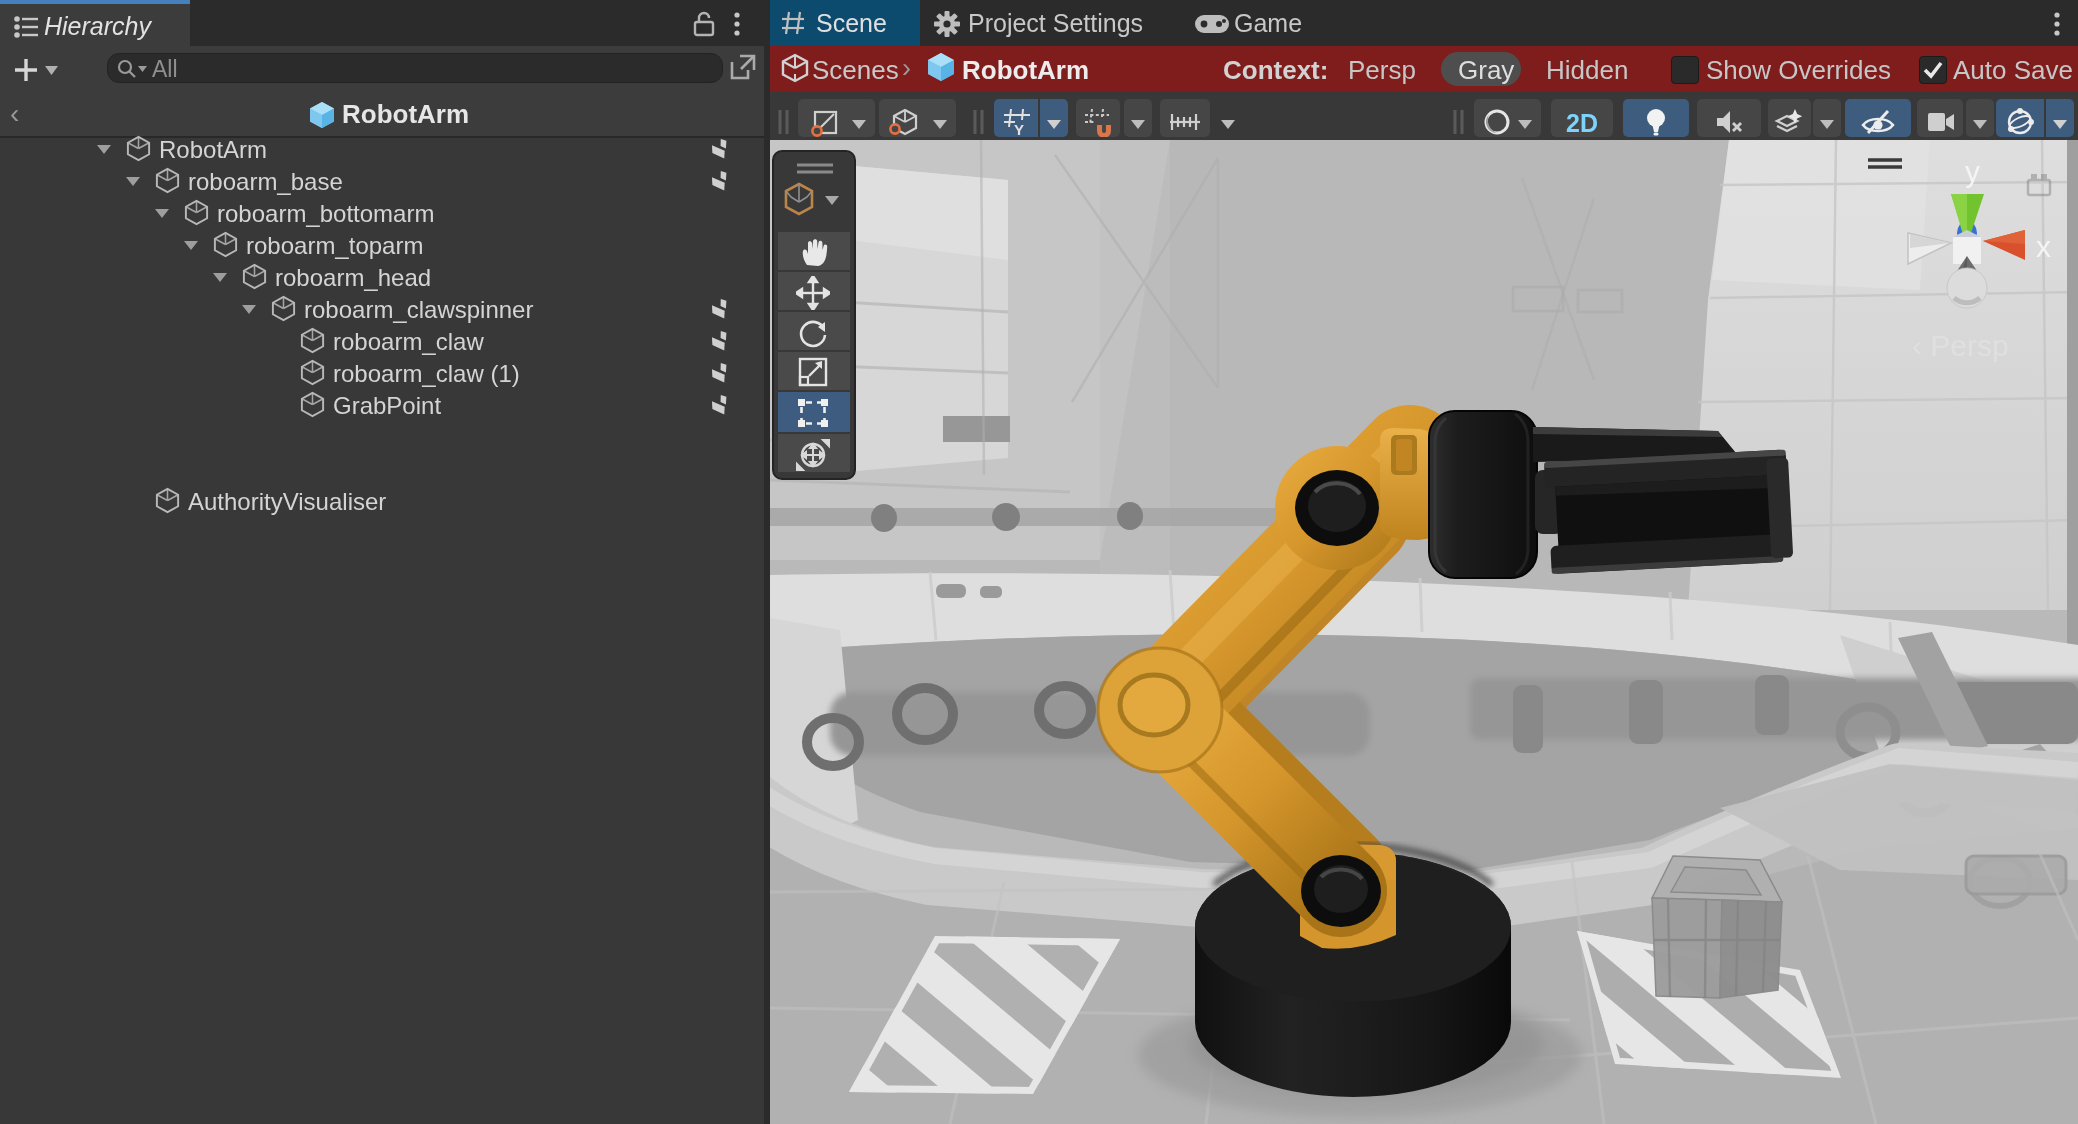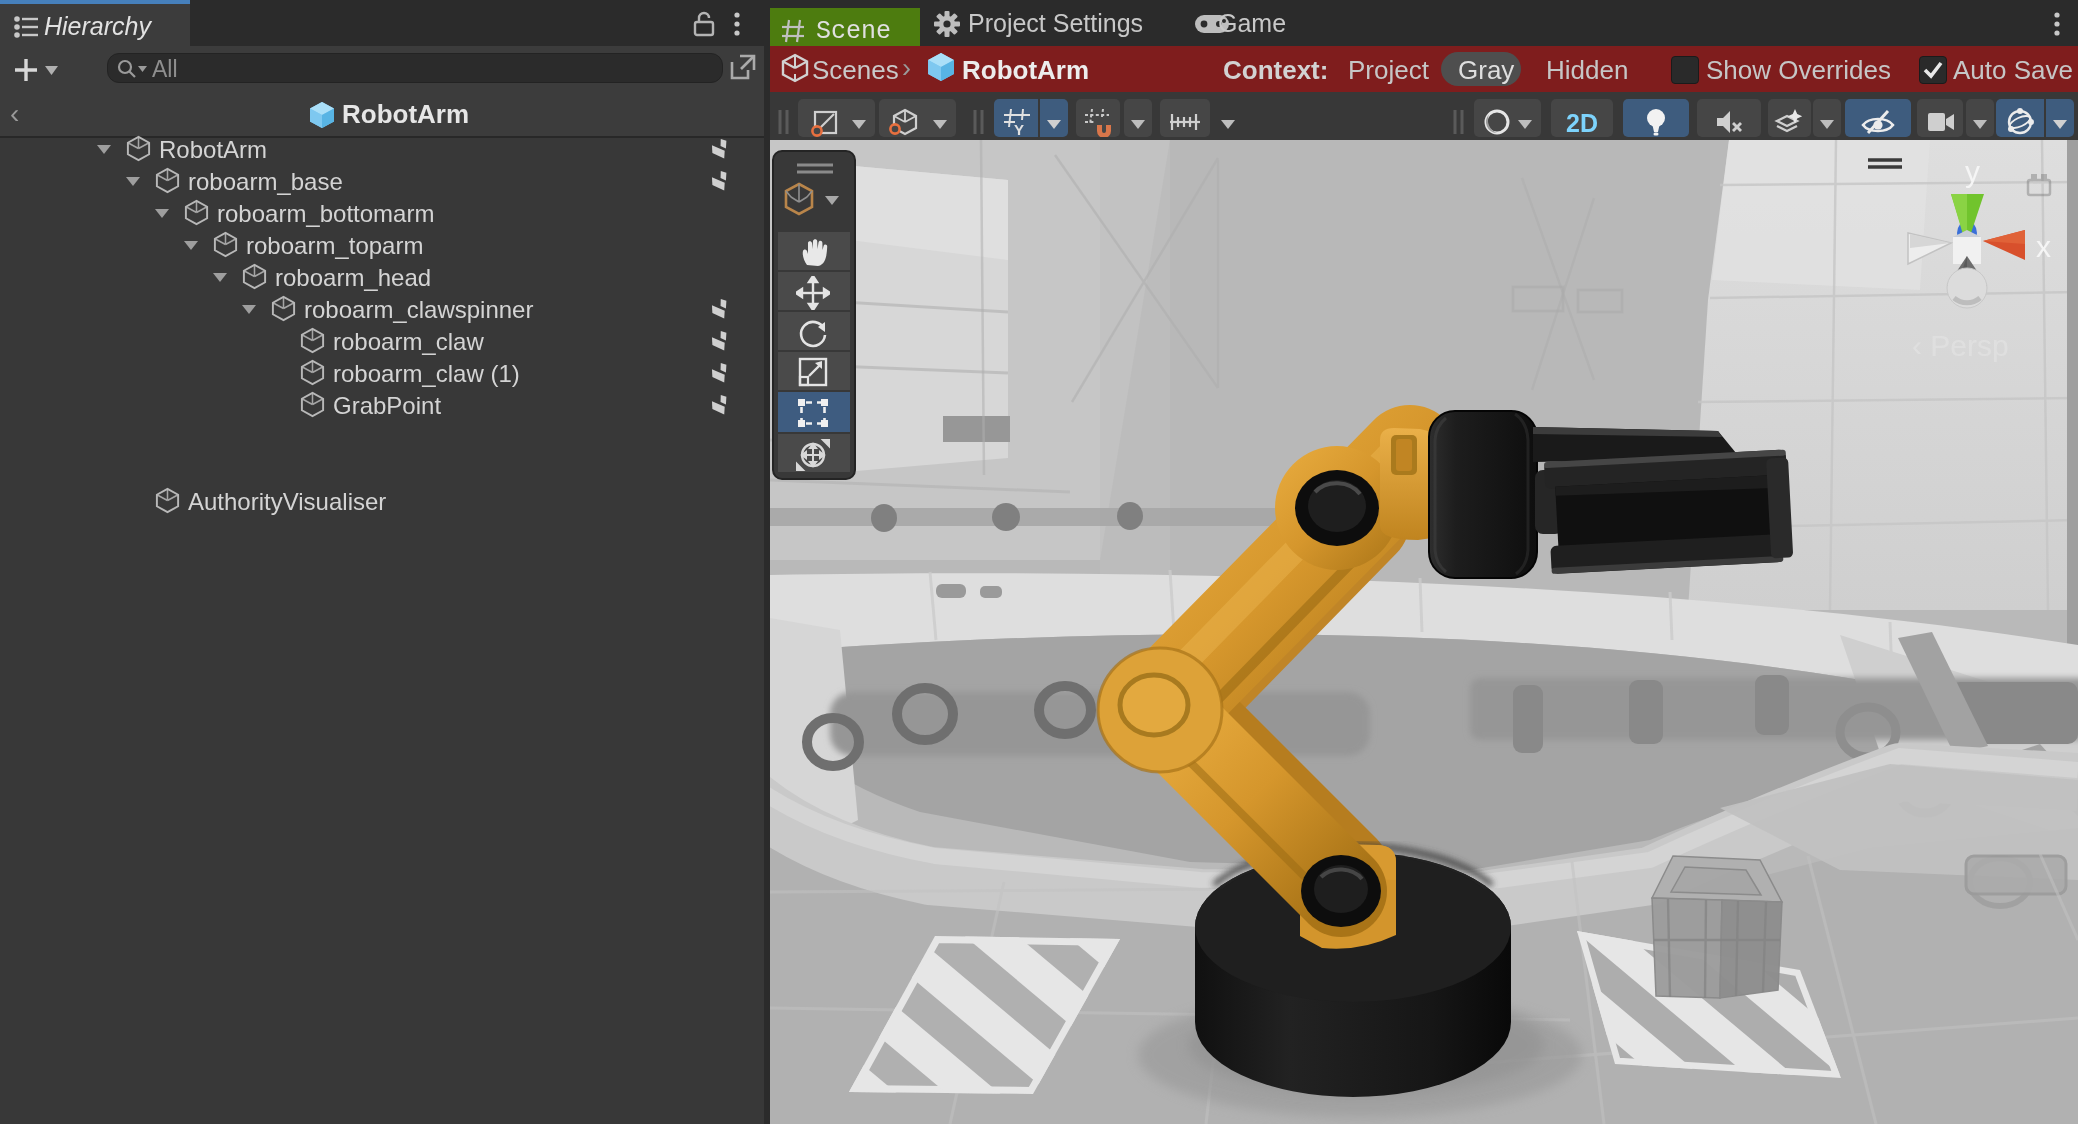--- a/index.html
+++ b/index.html
@@ -13,21 +13,21 @@
 #row2-l{position:absolute;left:0;top:46px;width:770px;height:46px;background:#3c3c3c;}
 #search{position:absolute;left:107px;top:7px;width:616px;height:30px;background:#2b2b2b;border:1px solid #232323;border-radius:12px;box-sizing:border-box;}
 #search .all{position:absolute;left:44px;top:2px;font-size:23px;color:#8f8f8f;}
 #row3-l{position:absolute;left:0;top:92px;width:770px;height:46px;background:#3c3c3c;border-bottom:2px solid #282828;box-sizing:border-box;}
 #tree{position:absolute;left:0;top:138px;width:764px;height:986px;background:#383838;}
 .trow{position:absolute;left:0;width:764px;height:32px;}
 .trow .lbl{position:absolute;top:3px;font-size:24px;color:#d4d4d4;white-space:nowrap;}
 .dim{opacity:0.45;}
 #rightpanel{position:absolute;left:770px;top:0;width:1308px;height:1124px;background:#383838;}
 #tabbar-r{position:absolute;left:0;top:0;width:1308px;height:46px;background:#2b2b2b;}
-#tab-scene{position:absolute;left:0;top:8px;width:150px;height:46px;background:#4d7c0f;font-family:Liberation Mono, monospace;}
+#tab-scene{position:absolute;left:0;top:0;width:150px;height:46px;background:#0c4a6e;}
 .tabtxt{position:absolute;top:9px;font-size:25px;color:#c8c8c8;white-space:nowrap;}
 #row2-r{position:absolute;left:0;top:46px;width:1308px;height:46px;background:#7f1d1d;padding-left:12px;}
 #row3-r{position:absolute;left:0;top:92px;width:1308px;height:48px;background:#383838;}
 .tbtn{position:absolute;top:7px;height:38px;background:#464646;border-radius:5px;}
 .tbtn.blue{background:#3e5c7e;}
 .r2txt{position:absolute;top:9px;font-size:26px;color:#c6c6c6;white-space:nowrap;}
 #scene{position:absolute;left:0;top:140px;width:1308px;height:984px;}
 #toolsov{position:absolute;left:772px;top:150px;width:84px;height:330px;background:#383838;border:2px solid #242424;border-radius:10px;box-sizing:border-box;z-index:5;}
 .tlbtn{position:absolute;left:4px;width:72px;height:38px;background:#4a4a4a;}
 svg{display:block;}
@@ -218,39 +218,39 @@
         <circle cx="14" cy="14" r="3.6" fill="#2b2b2b"></circle>
       </g>
     </svg>
     <span class="tabtxt" style="left:198px;">Project Settings</span>
     <svg class="abs" style="left:424px;top:13px" width="36" height="22" viewBox="0 0 36 22">
       <rect x="1" y="2" width="34" height="18" rx="9" fill="#bdbdbd"></rect>
       <circle cx="10" cy="11" r="3.4" fill="#2b2b2b"></circle>
         <circle cx="25" cy="11" r="3" fill="#2b2b2b"></circle>
         <circle cx="30" cy="8" r="2" fill="#2b2b2b"></circle>
     </svg>
-    <span class="tabtxt" style="left:448px;text-align:center;">Game</span>
+    <span class="tabtxt" style="left:464px;text-align:center;">Game</span>
     <svg class="abs" style="left:1281px;top:11px" width="12" height="26" viewBox="0 0 12 26">
       <circle cx="6" cy="4" r="2.6" fill="#c8c8c8"></circle>
         <circle cx="6" cy="13" r="2.6" fill="#c8c8c8"></circle>
         <circle cx="6" cy="22" r="2.6" fill="#c8c8c8"></circle>
     </svg>
   </div>
   <div id="row2-r">
     <svg class="abs" style="left:11px;top:7px" width="28" height="30" viewBox="0 0 28 30">
         <use href="#whitecube"></use>
       </svg>
     <span class="r2txt" style="left:42px;color:#c9c9c9;">Scenes</span>
     <span class="r2txt" style="left:132px;top:7px;color:#9a9a9a;font-size:27px;">›</span>
     <svg class="abs" style="left:156px;top:6px" width="30" height="30" viewBox="0 0 28 28">
         <use href="#bluecube"></use>
       </svg>
     <span class="r2txt" style="left:192px;font-weight:bold;color:#ececec;">RobotArm</span>
     <span class="r2txt" style="left:453px;font-weight:bold;color:#d2d2d2;">Context:</span>
-    <span class="r2txt" style="left:578px;">Project</span>
+    <span class="r2txt" style="left:578px;">Persp</span>
     <div class="abs" style="left:671px;top:6px;width:80px;height:34px;background:#4e4e4e;border-radius:17px;"></div>
     <span class="r2txt" style="left:688px;color:#dedede;">Gray</span>
     <span class="r2txt" style="left:776px;">Hidden</span>
     <div class="abs" style="left:901px;top:10px;width:26px;height:26px;background:#2a2a2a;border:1px solid #1b1b1b;border-radius:4px;"></div>
     <span class="r2txt" style="left:936px;">Show Overrides</span>
     <div class="abs" style="left:1149px;top:10px;width:26px;height:26px;background:#2a2a2a;border:1px solid #1b1b1b;border-radius:4px;"></div>
     <svg class="abs" style="left:1151px;top:12px" width="24" height="24" viewBox="0 0 24 24">
         <path d="M4,12 L10,18 L20,5" fill="none" stroke="#e8e8e8" stroke-width="3.6"></path>
       </svg>
     <span class="r2txt" style="left:1183px;">Auto Save</span>

